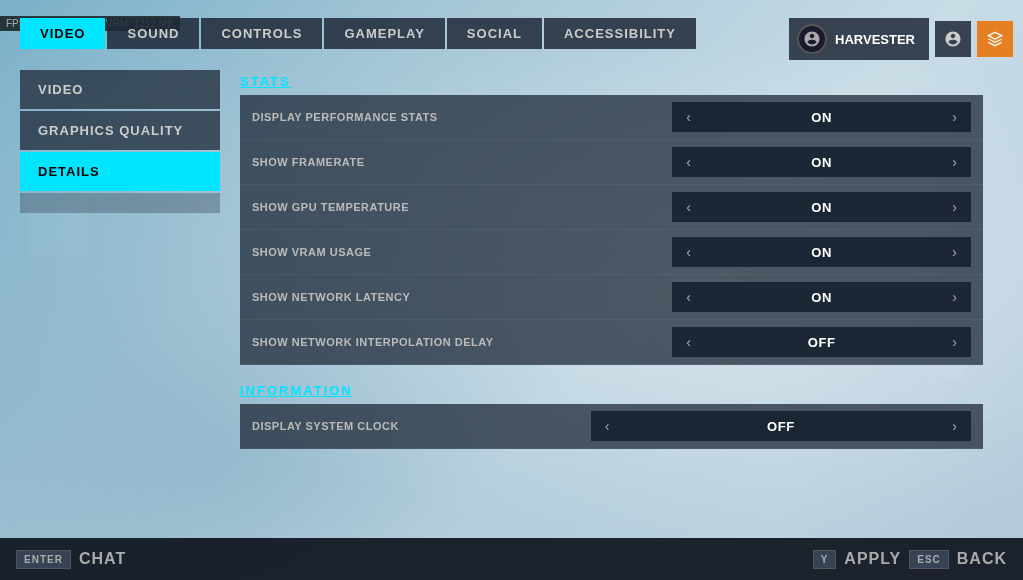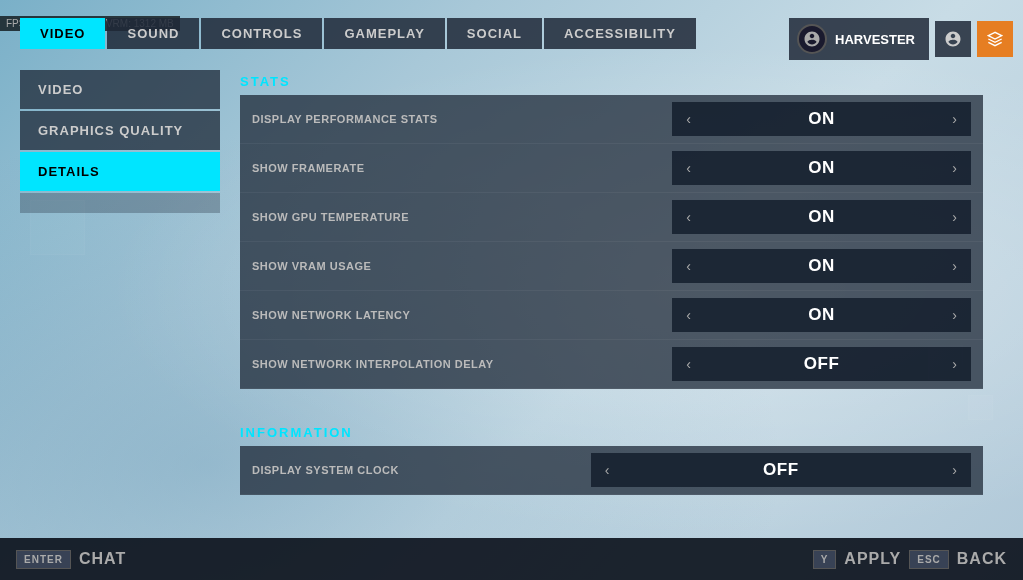--- a/index.html
+++ b/index.html
@@ -162,26 +162,27 @@
     }
 
     .section-title {
       color: #00e5ff;
       font-size: 13px;
       font-weight: 700;
       letter-spacing: 2px;
       margin-bottom: 6px;
       margin-top: 4px;
       text-transform: uppercase;
+      text-decoration: underline;
     }
 
     .settings-table {
       width: 100%;
       border-collapse: collapse;
-      margin-bottom: 36px;
+      margin-bottom: 18px;
       padding-left: 32px;
     }
 
     .settings-row {
       background: rgba(30,40,55,0.75);
       border-bottom: 1px solid rgba(255,255,255,0.05);
     }
 
     .settings-row td {
       padding: 7px 12px;
@@ -209,21 +210,21 @@
       background: none;
       border: none;
       color: #aaa;
       font-size: 14px;
       cursor: pointer;
       padding: 0 4px;
     }
 
     .value-text {
       color: #fff;
-      font-size: 17px;
+      font-size: 13px;
       font-weight: 700;
       flex: 1;
       text-align: center;
     }
 
     
     .bottom-bar {
       position: absolute;
       bottom: 0;
       left: 0;

